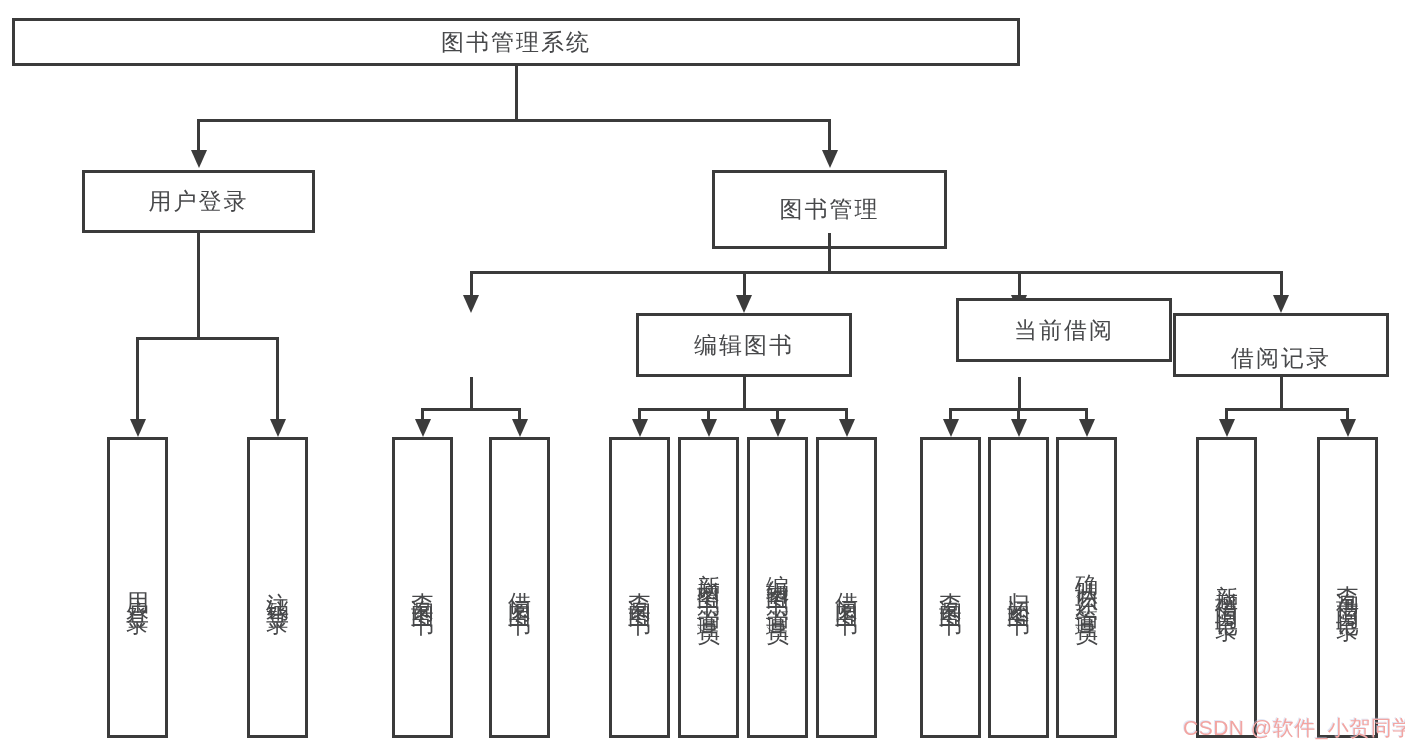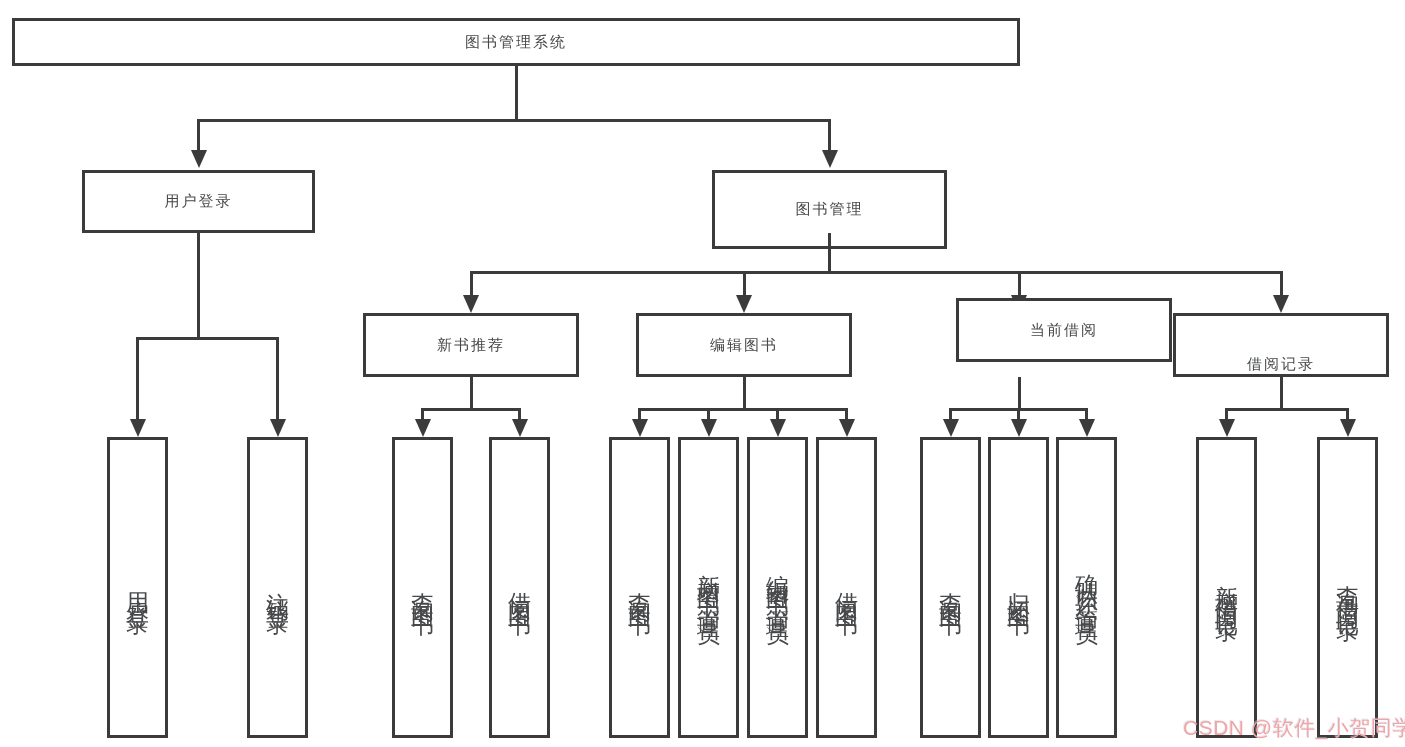--- a/index.html
+++ b/index.html
@@ -13,21 +13,21 @@
     position:relative;
     width:1405px;height:747px;
     background:var(--bg);
     font-family:"Liberation Sans","DejaVu Sans",sans-serif;
     overflow:hidden;
   }
   .hbox{
     position:absolute;box-sizing:border-box;
     border:3px solid var(--line);background:#fff;
     display:flex;align-items:center;justify-content:center;
-    font-size:15px;color:var(--text);letter-spacing:2px;
+    font-size:23px;color:var(--text);letter-spacing:2px;
   }
   .vbox{
     position:absolute;box-sizing:border-box;
     border:3px solid var(--line);background:#fff;
     top:437px;width:61px;height:301px;
     display:flex;align-items:center;justify-content:center;
   }
   .vbox span{
     writing-mode:vertical-rl;
     font-size:23px;color:var(--text);
@@ -84,23 +84,20 @@
   <div class="hline" style="left:469.5px;top:271px;width:813px;"></div>
   <div class="vline" style="left:469.5px;top:271px;height:25px;"></div>
   <div class="arrow" style="left:463px;top:295px;"></div>
   <div class="vline" style="left:742.5px;top:271px;height:25px;"></div>
   <div class="arrow" style="left:736px;top:295px;"></div>
   <div class="vline" style="left:1017.5px;top:271px;height:25px;"></div>
   <div class="arrow" style="left:1011px;top:295px;"></div>
   <div class="vline" style="left:1279.5px;top:271px;height:25px;"></div>
   <div class="arrow" style="left:1273px;top:295px;"></div>
 
-  <div class="hbox" style="left:363px;top:313px;width:216px;height:64px;">
-    <span>新书推荐</span>
-  </div>
   <div class="hbox" style="left:636px;top:313px;width:216px;height:64px;">
     <span>编辑图书</span>
   </div>
   <div class="hbox" style="left:911px;top:298px;width:216px;height:64px;margin-left:45px;">
     <span>当前借阅</span>
   </div>
   <div class="hbox" style="left:1173px;top:313px;width:216px;height:64px;align-items:flex-end;">
     <span>借阅记录</span>
   </div>
 

